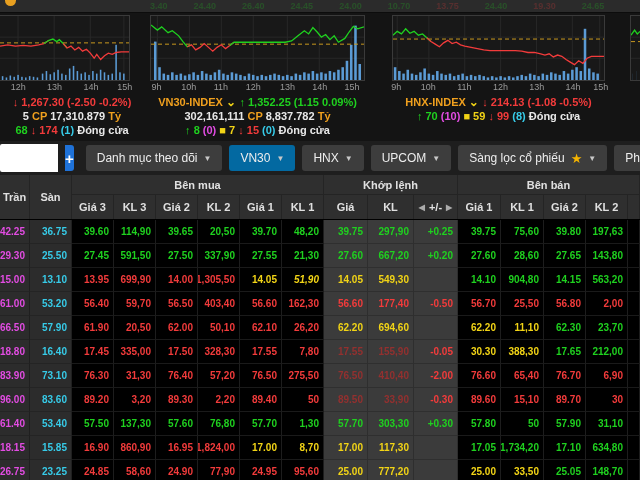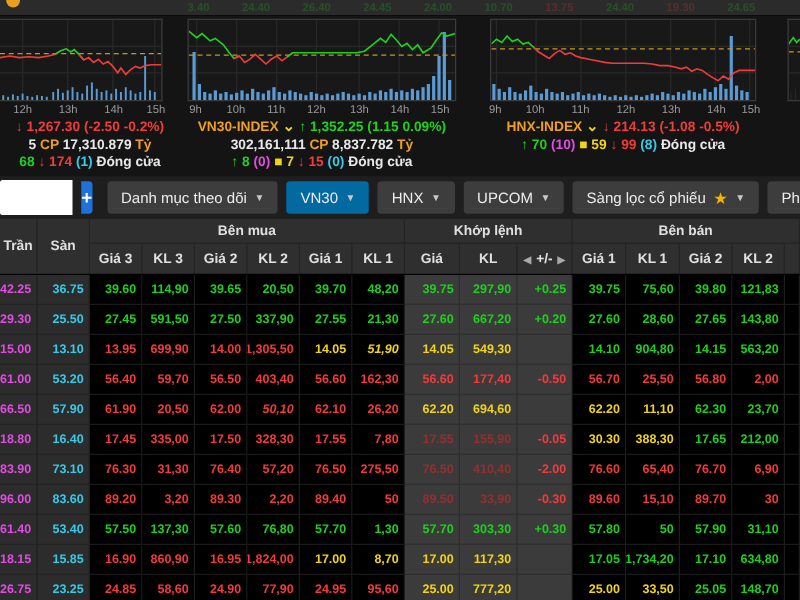--- a/index.html
+++ b/index.html
@@ -371,21 +371,21 @@
         <div class="cell " style="color: rgb(31, 209, 31);">39.65</div>
         <div class="cell " style="color: rgb(31, 209, 31);">20,50</div>
         <div class="cell " style="color: rgb(31, 209, 31);">39.70</div>
         <div class="cell " style="color: rgb(31, 209, 31);">48,20</div>
         <div class="cell match" style="color: rgb(31, 209, 31);">39.75</div>
         <div class="cell match" style="color: rgb(31, 209, 31);">297,90</div>
         <div class="cell match" style="color: rgb(31, 209, 31);">+0.25</div>
         <div class="cell " style="color: rgb(31, 209, 31);">39.75</div>
         <div class="cell " style="color: rgb(31, 209, 31);">75,60</div>
         <div class="cell " style="color: rgb(31, 209, 31);">39.80</div>
-        <div class="cell " style="color: rgb(31, 209, 31);">121,83</div>
+        <div class="cell " style="color: rgb(31, 209, 31);">197,63</div>
         <div class="cell"></div>
       </div>
       <div class="row">
         <div class="cell tran" style="color: rgb(226, 76, 226);">29.30</div>
         <div class="cell san" style="color: rgb(55, 203, 232);">25.50</div>
         <div class="cell " style="color: rgb(31, 209, 31);">27.45</div>
         <div class="cell " style="color: rgb(31, 209, 31);">591,50</div>
         <div class="cell " style="color: rgb(31, 209, 31);">27.50</div>
         <div class="cell " style="color: rgb(31, 209, 31);">337,90</div>
         <div class="cell " style="color: rgb(31, 209, 31);">27.55</div>
@@ -434,21 +434,21 @@
         <div class="cell " style="color: rgb(242, 59, 59);">56.80</div>
         <div class="cell " style="color: rgb(242, 59, 59);">2,00</div>
         <div class="cell"></div>
       </div>
       <div class="row">
         <div class="cell tran" style="color: rgb(226, 76, 226);">66.50</div>
         <div class="cell san" style="color: rgb(55, 203, 232);">57.90</div>
         <div class="cell " style="color: rgb(242, 59, 59);">61.90</div>
         <div class="cell " style="color: rgb(242, 59, 59);">20,50</div>
         <div class="cell " style="color: rgb(242, 59, 59);">62.00</div>
-        <div class="cell " style="color: rgb(242, 59, 59); font-style: italic;">50,10</div>
+        <div class="cell " style="color: rgb(242, 59, 59);">50,10</div>
         <div class="cell " style="color: rgb(242, 59, 59);">62.10</div>
         <div class="cell " style="color: rgb(242, 59, 59);">26,20</div>
         <div class="cell match" style="color: rgb(242, 212, 22);">62.20</div>
         <div class="cell match" style="color: rgb(242, 212, 22);">694,60</div>
         <div class="cell match"></div>
         <div class="cell " style="color: rgb(242, 212, 22);">62.20</div>
         <div class="cell " style="color: rgb(242, 212, 22);">11,10</div>
         <div class="cell " style="color: rgb(31, 209, 31);">62.30</div>
         <div class="cell " style="color: rgb(31, 209, 31);">23,70</div>
         <div class="cell"></div>

